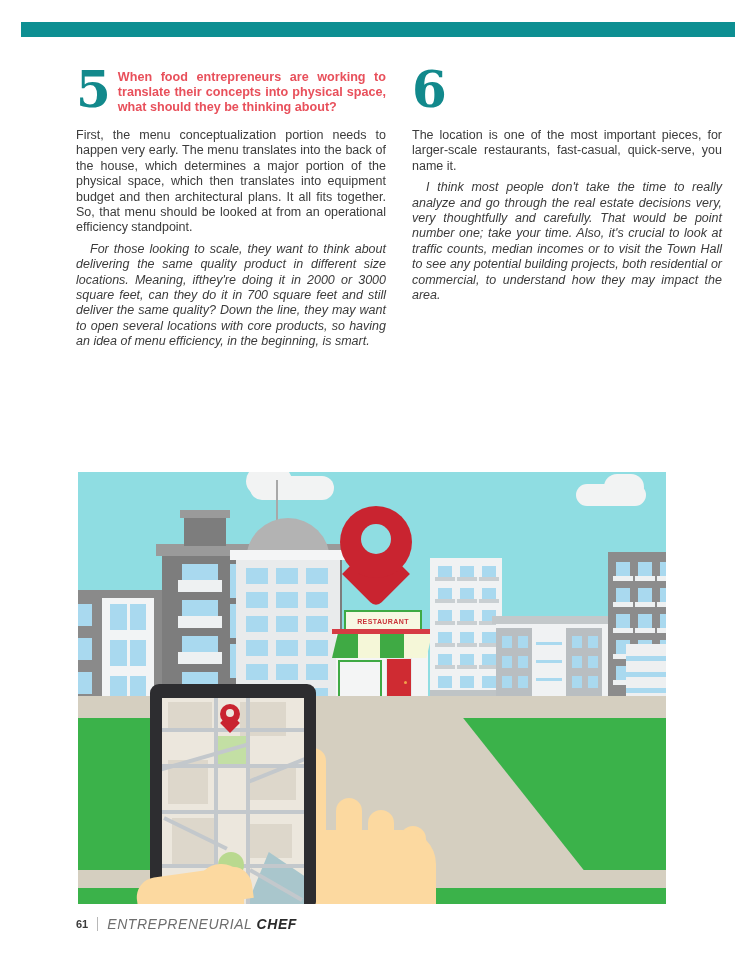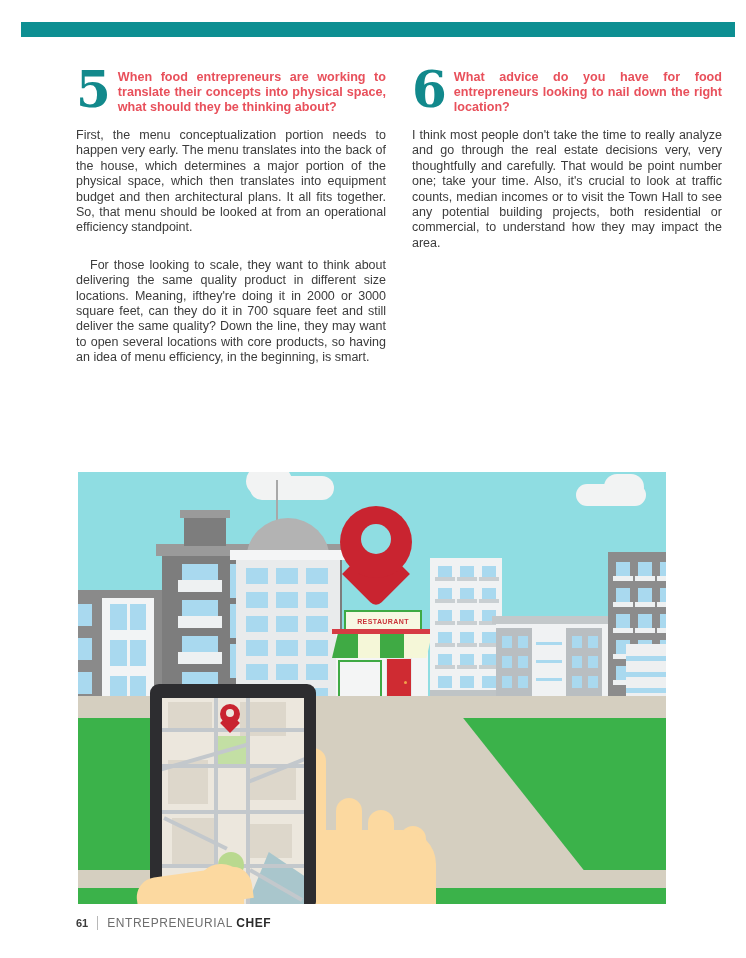--- a/index.html
+++ b/index.html
@@ -53,21 +53,21 @@
     margin:0;
   }
   .body-p{
     font-family:"Liberation Sans", sans-serif;
     font-size:12.5px;line-height:15.4px;
     color:#3b3b3b;
     text-align:justify;
     margin:0;
     clear:both;
   }
-  .body-p + .body-p{margin-top:22px;text-indent:14px;}
+  .body-p + .body-p{margin-top:6px;text-indent:14px;font-style:italic;}
   .col .qa-head + .body-p{padding-top:6px;}
 
   
   .illo-wrap{
     position:absolute;left:78px;top:472px;
     width:588px;height:432px;
     overflow:hidden;
     background:#8fdde2;
   }
   .illo{position:absolute;inset:0;}
@@ -137,21 +137,21 @@
   .thumb{position:absolute;background:#fcd9a0;border-radius:10px;}
 
   
   .page-footer{
     position:absolute;left:76px;top:916px;
     display:flex;align-items:center;gap:9px;
     font-family:"Liberation Sans", sans-serif;
   }
   .folio{font-size:11px;font-weight:bold;color:#3b3b3b;}
   .foot-div{width:1px;height:14px;background:#b8b8b8;}
-  .foot-name{font-size:12px;letter-spacing:.55px;color:#6e6e6e;}
+  .foot-name{font-size:14px;letter-spacing:.55px;color:#6e6e6e;font-style:italic;}
   .foot-name b{color:#2b2b2b;}
 </style>
 </head>
 <body>
 
 <div class="page-header">
   <div class="rule-bar left"></div>
   <div class="rule-bar right"></div>
 </div>
 
@@ -162,22 +162,22 @@
       <span class="qnum">5</span>
       <p class="qtext">When food entrepreneurs are working to translate their concepts into physical space, what should they be thinking about?</p>
     </div>
     <p class="body-p">First, the menu conceptualization portion needs to happen very early. The menu translates into the back of the house, which determines a major portion of the physical space, which then translates into equipment budget and then architectural plans. It all fits together. So, that menu should be looked at from an operational efficiency standpoint.</p>
     <p class="body-p">For those looking to scale, they want to think about delivering the same quality product in different size locations. Meaning, ifthey're doing it in 2000 or 3000 square feet, can they do it in 700 square feet and still deliver the same quality? Down the line, they may want to open several locations with core products, so having an idea of menu efficiency, in the beginning, is smart.</p>
   </div>
 
   <div class="col">
     <div class="qa-head">
       <span class="qnum">6</span>
-      <p class="qtext">What advice do you have for food entrepreneurs looking to nail down the right location?</p>
-    </div>
+    </div>
+    <p class="body-p">The location is one of the most important pieces, for larger-scale restaurants, fast-casual, quick-serve, you name it.</p>
     <p class="body-p">I think most people don't take the time to really analyze and go through the real estate decisions very, very thoughtfully and carefully. That would be point number one; take your time. Also, it's crucial to look at traffic counts, median incomes or to visit the Town Hall to see any potential building projects, both residential or commercial, to understand how they may impact the area.</p>
   </div>
 
 </div>
 
 <div class="illo-wrap">
   <div class="illo">
 
     <div class="sky"></div>
 

